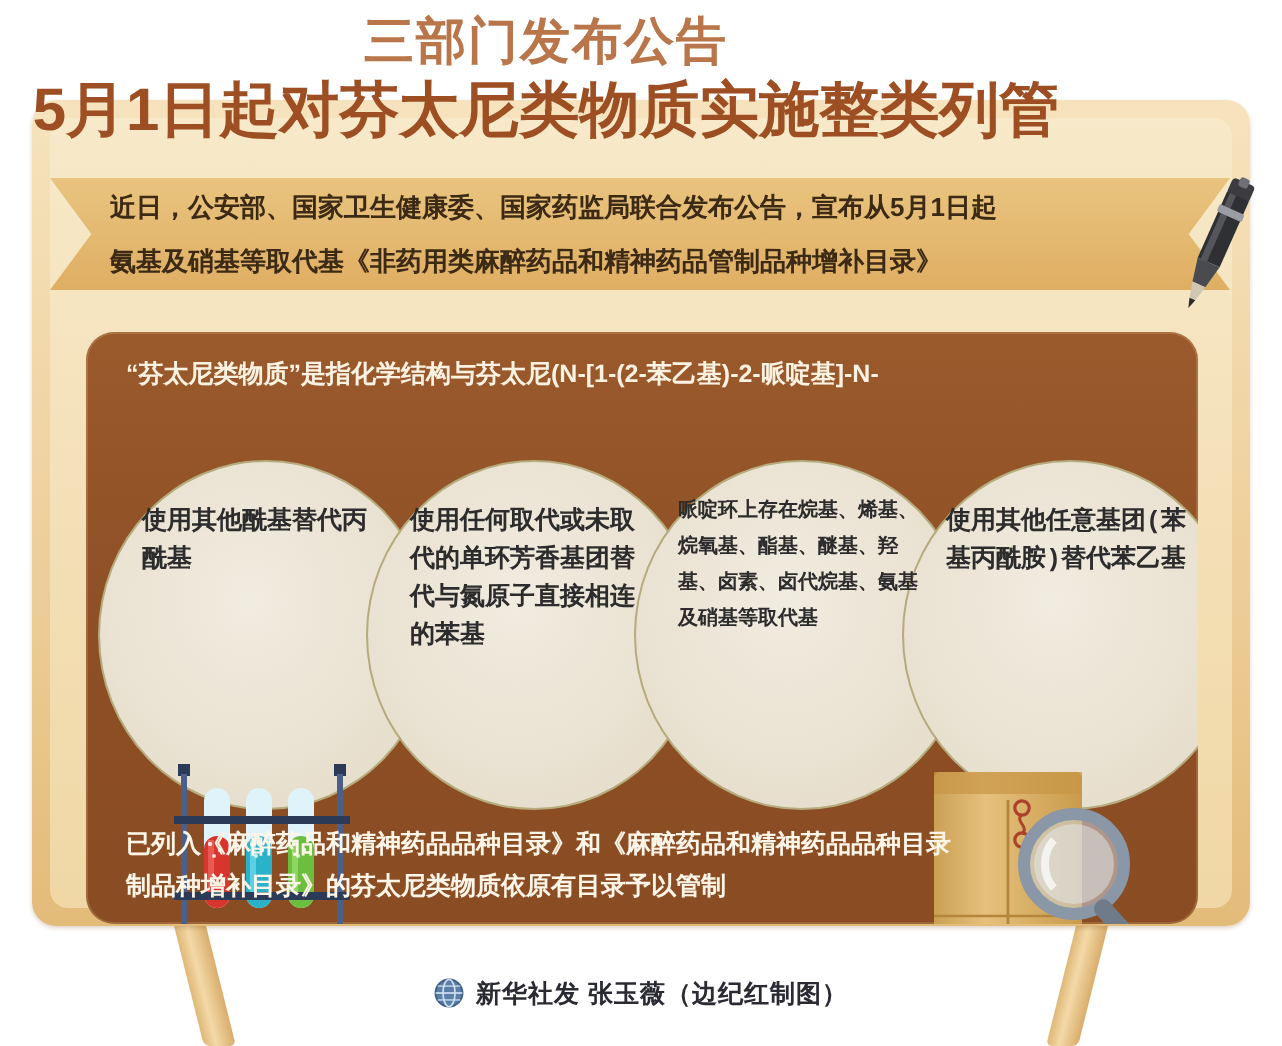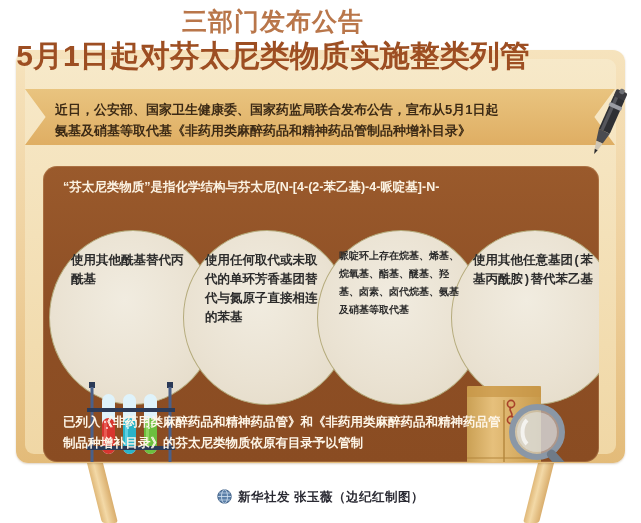--- a/index.html
+++ b/index.html
@@ -89,21 +89,21 @@
   }
   #ribbon-text {
     position: absolute;
     left: 55px;
     top: 93px;
     width: 510px;
     height: 48px;
     z-index: 21;
     display: flex;
     flex-direction: column;
-    justify-content: flex-end;
+    justify-content: space-between;
     color: #3c2a15;
     font-size: 13px;
     line-height: 21px;
     font-weight: 700;
   }
   #ribbon-text div { white-space: nowrap; }
 
   
   #pen-icon {
     position: absolute;
@@ -263,21 +263,21 @@
     <rect x="16.2" y="17" width="13.6" height="4" rx="1" fill="#9b9da4"></rect>
     <polygon points="17,46 29,46 26.5,58 19.5,58" fill="#4a4b50"></polygon>
     <polygon points="19.5,58 26.5,58 24.6,66 21.4,66" fill="#cfc6b4"></polygon>
     <polygon points="21.4,66 24.6,66 23,71" fill="#2b2b2e"></polygon>
   </g>
 </svg>
 
 <div id="panel">
 
   <div id="definition-text">
-    <div>“芬太尼类物质”是指化学结构与芬太尼(N-[4-(2-苯乙基)-4-哌啶基]-N-</div>
+    <div>“芬太尼类物质”是指化学结构与芬太尼(N-[1-(2-苯乙基)-2-哌啶基]-N-</div>
   </div>
 
   <div id="ovals">
     <div class="oval" id="oval-1"></div>
     <div class="oval" id="oval-2"></div>
     <div class="oval" id="oval-3"></div>
     <div class="oval" id="oval-4"></div>
 
     <div class="oval-text" id="oval-text-1" style="left:28px;">使用其他酰基替代丙酰基</div>
     <div class="oval-text" id="oval-text-2" style="left:162px;">使用任何取代或未取代的单环芳香基团替代与氮原子直接相连的苯基</div>
@@ -338,21 +338,21 @@
         <circle cx="88" cy="52" r="25" fill="#ccd6e0" opacity=".55"></circle>
         <circle cx="88" cy="52" r="25" fill="none" stroke="#8a97a6" stroke-width="6"></circle>
         <circle cx="88" cy="52" r="20" fill="#e9eff5" opacity=".45"></circle>
         <path d="M78 40 C72 46, 72 58, 78 64" fill="none" stroke="#ffffff" stroke-width="4" opacity=".7"></path>
         <rect x="104" y="68" width="9" height="26" rx="4" transform="rotate(-42 108 81)" fill="#6f7b88"></rect>
       </g>
     </svg>
   </div>
 
   <div id="bottom-note">
-    <div>已列入《非药用类麻醉药品和精神药品管》和《非药用类麻醉药品和精神药品管</div>
+    <div>已列入《麻醉药品和精神药品品种目录》和《麻醉药品和精神药品品种目录</div>
     <div>制品种增补目录》的芬太尼类物质依原有目录予以管制</div>
   </div>
 </div>
 
 <div id="footer">
   <svg id="globe-icon" viewBox="0 0 16 16">
     <circle cx="8" cy="8" r="7.2" fill="#5b7fa8"></circle>
     <circle cx="8" cy="8" r="7.2" fill="none" stroke="#3f5f84" stroke-width="1"></circle>
     <ellipse cx="8" cy="8" rx="3.2" ry="7.2" fill="none" stroke="#cfe0ef" stroke-width=".9"></ellipse>
     <line x1="0.9" y1="8" x2="15.1" y2="8" stroke="#cfe0ef" stroke-width=".9"></line>

